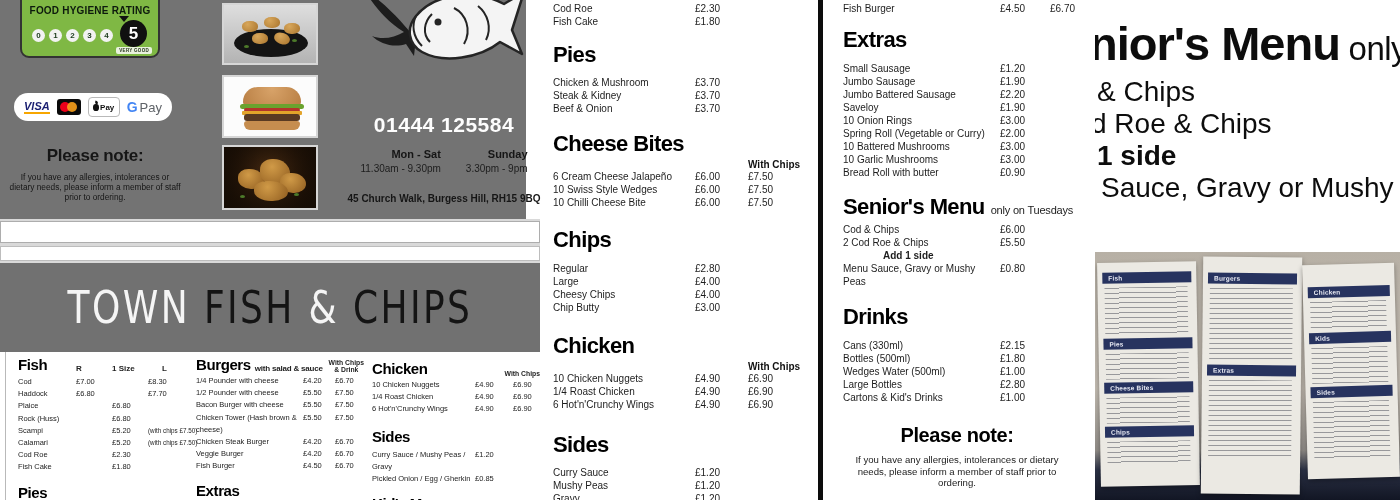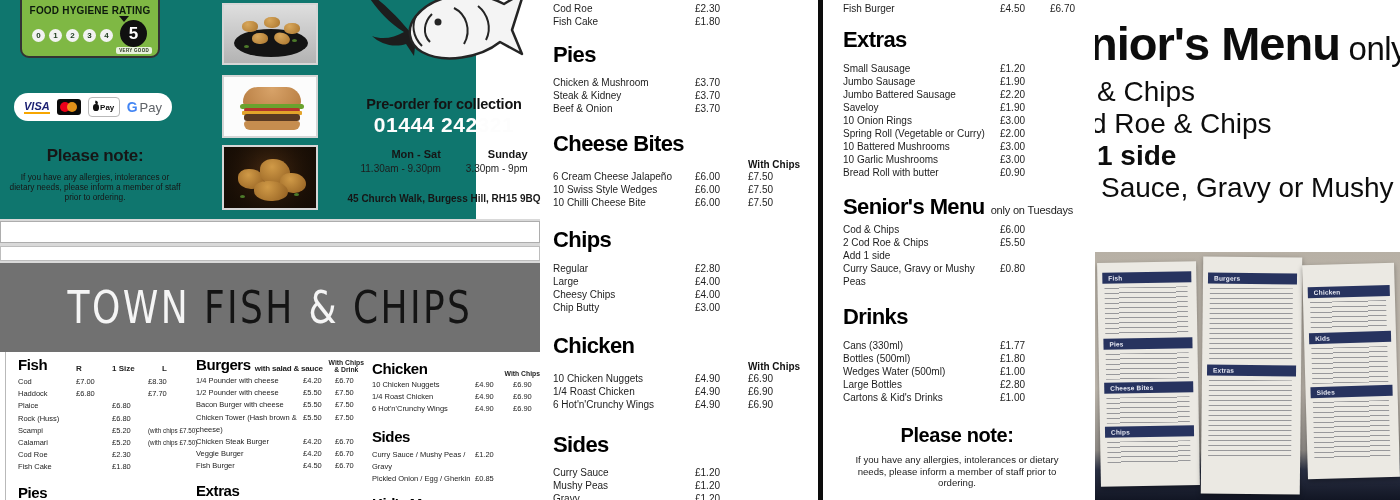--- a/index.html
+++ b/index.html
@@ -1,21 +1,21 @@
 <!DOCTYPE html>
 <html><head>
 <meta charset="utf-8">
 <style>
   html,body{margin:0;padding:0;background:#fff;}
   .screen{position:relative;width:1400px;height:500px;overflow:hidden;background:#fff;
           font-family:"Liberation Sans",sans-serif;color:#1c1c1c;}
   .abs{position:absolute;}
 
   
-  .panel-left{left:0;top:0;width:476px;height:219px;background:#0f766e;}
+  .panel-left{left:0;top:0;width:526px;height:219px;background:#737373;}
   .hygiene{left:20px;top:-10px;width:140px;height:68px;background:#7fb844;border:2px solid #333;
            border-radius:9px;box-sizing:border-box;text-align:center;overflow:hidden;}
   .hyg-title{font-size:10px;font-weight:bold;color:#0d1a0d;padding-top:13px;letter-spacing:.2px;}
   .hyg-pointer{width:0;height:0;border-left:5px solid transparent;border-right:5px solid transparent;
                border-top:6px solid #111;position:absolute;left:99px;top:26px;}
   .hyg-row{display:flex;align-items:center;justify-content:flex-start;gap:4px;padding:7px 0 0 10px;}
   .hyg-num{width:13px;height:13px;border-radius:50%;background:#f2f2f2;color:#1c3a1c;font-size:8px;
            font-weight:bold;line-height:13px;text-align:center;}
   .hyg-five{width:27px;height:27px;border-radius:50%;background:#101010;color:#fff;font-size:17px;
             font-weight:bold;line-height:27px;text-align:center;margin-top:-3px;margin-left:3px;}
@@ -84,21 +84,21 @@
   .ms-c3{left:372px;width:168px;}
   .ms-h{font-size:15px;font-weight:bold;letter-spacing:-.4px;color:#000;}
   .ms-sub{font-size:8px;font-weight:bold;margin-left:4px;letter-spacing:-.2px;}
   .fish-grid{display:grid;grid-template-columns:58px 36px 36px auto;line-height:12.2px;}
   .fish-head{display:grid;grid-template-columns:58px 36px 36px auto;font-weight:bold;font-size:8px;align-items:end;}
   .mrow{display:grid;line-height:12.2px;}
   .gB{grid-template-columns:107px 32px auto;}
   .gC{grid-template-columns:103px 38px auto;}
   .mnote{font-size:6.3px;white-space:nowrap;}
   .colhdr{font-size:6.8px;font-weight:bold;text-align:left;line-height:7px;}
-  .bold{font-weight:normal;}
+  .bold{font-weight:bold;margin-left:40px;}
 
   
   .menu-center{left:543px;top:0;width:277px;height:500px;background:#fff;overflow:hidden;}
   .mc-inner{padding:2px 0 0 10px;}
   .menu-right{left:824px;top:0;width:271px;height:500px;background:#fff;overflow:hidden;}
   .mr-inner{padding:2px 0 0 19px;}
   .divider{left:818px;top:0;width:5px;height:500px;background:#0c0c0c;}
   .mc-h{font-size:22px;font-weight:bold;letter-spacing:-.6px;color:#000;margin:0;}
   .mc-sub{font-size:11px;font-weight:500;letter-spacing:-.2px;margin-left:6px;}
   .mrowL{display:grid;font-size:10px;line-height:13px;font-weight:500;color:#1d1d1d;}
@@ -200,22 +200,21 @@
 
     <div class="abs brand">
       <svg width="180" height="92" viewBox="0 0 180 92">
         <path d="M8,2 C20,18 30,34 50,46 C40,52 28,54 18,50 C26,58 40,62 52,58 L60,70 L62,52 C50,40 36,20 8,2 Z" fill="#1d1d1d"></path>
         <path d="M170,6 L150,18 C120,2 80,8 62,30 C52,42 54,58 68,66 C90,78 126,72 146,56 L168,68 L158,44 Z" fill="#f4f4f4" stroke="#242424" stroke-width="2.5" stroke-linejoin="round"></path>
         <path d="M78,28 C70,36 68,48 76,56" fill="none" stroke="#242424" stroke-width="2"></path>
         <path d="M100,22 C112,28 118,44 110,58 M124,20 C134,28 138,42 132,54" fill="none" stroke="#242424" stroke-width="2"></path>
         <circle cx="84" cy="36" r="3.5" fill="#242424"></circle>
         <path d="M62,30 C58,38 58,50 68,60" fill="none" stroke="#242424" stroke-width="2"></path>
       </svg>
-      <div class="pre1">Pre-order for collection</div>
-      <div class="phone">01444 242321</div>
+      <div class="phone">01444 125584</div>
       <div class="hours" id="hours">
           <div>
             <div class="hd">Mon - Sat</div>
             <div class="ht">11.30am - 9.30pm</div>
           </div>
           <div>
             <div class="hd">Sunday</div>
             <div class="ht">3.30pm - 9pm</div>
           </div>
         </div>
@@ -573,30 +572,30 @@
             <span>2 Cod Roe &amp; Chips</span>
             <span>£5.50</span>
             <span></span>
           </div>
           <div class="mrowL gMR">
             <span class="bold">Add 1 side</span>
             <span></span>
             <span></span>
           </div>
           <div class="mrowL gMR">
-            <span>Curry Sauce, Gravy or Mushy Peas</span>
+            <span>Menu Sauce, Gravy or Mushy Peas</span>
             <span>£0.80</span>
             <span></span>
           </div>
         </div>
       <h2 class="mc-h" style="margin-top:16px;">Drinks</h2>
       <div style="margin-top:9px;">
           <div class="mrowL gMR">
             <span>Cans  (330ml)</span>
-            <span>£1.77</span>
+            <span>£2.15</span>
             <span></span>
           </div>
           <div class="mrowL gMR">
             <span>Bottles  (500ml)</span>
             <span>£1.80</span>
             <span></span>
           </div>
           <div class="mrowL gMR">
             <span>Wedges Water  (500ml)</span>
             <span>£1.00</span>

